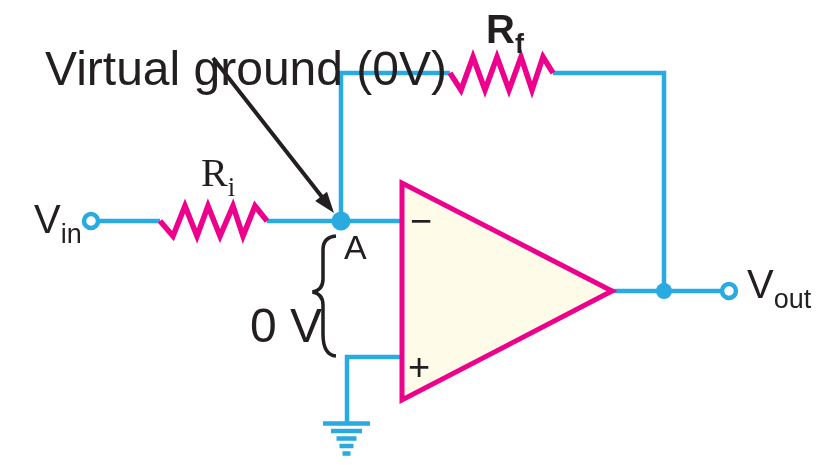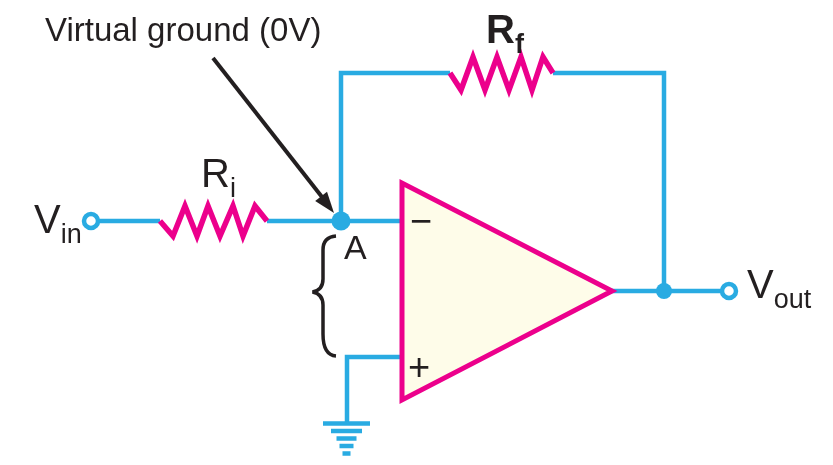--- a/index.html
+++ b/index.html
@@ -12,21 +12,21 @@
     font-family: "Liberation Sans", sans-serif;
   }
   #artwork { position: absolute; left: 0; top: 0; }
   .lbl {
     position: absolute;
     color: #231F20;
     white-space: nowrap;
     line-height: 1;
   }
   .f40 { font-size: 40px; }
-  .f36 { font-size: 33px; }
+  .f36 { font-size: 48px; margin-top: 32px; }
   .f34 { font-size: 34px; }
   .sub {
     font-size: 27px;
     position: relative;
     top: 10px;
   }
   .wire  { stroke: #29ABE2; stroke-width: 4.5; fill: none; }
   .res   { stroke: #EC008C; stroke-width: 5.5; fill: none; stroke-linejoin: miter; }
   .tri   { fill: #FEFCE9; stroke: #EC008C; stroke-width: 5; stroke-linejoin: miter; }
   .dot   { fill: #29ABE2; }
@@ -69,22 +69,23 @@
     <line class="ink" x1="213" y1="58" x2="322" y2="197" stroke-width="4"></line>
     <polygon fill="#231F20" points="334,213 315.2,201 327,191.8"></polygon>
 
     <path class="ink" stroke-width="3.5" d="M336 236 Q323 237 323 250 L323 279 Q323 290 312.5 292 Q323 294 323 305 L323 334 Q323 355 336 356"></path>
   </svg>
 
   <div class="lbl f36" style="left:45px; top:13px;">Virtual ground (0V)</div>
 
   <div class="lbl f40" style="left:486px; top:9px;font-weight:bold;"><span>R</span><span class="sub">f</span></div>
 
-  <div class="lbl f40" style="left:201px; top:153px;"><span>R</span><span class="sub">i</span></div>
+  <div class="lbl f40" style="left:201px; top:153px;font-family:Liberation Serif, serif;"><span>R</span><span class="sub">i</span></div>
 
   <div class="lbl f40" style="left:747px; top:264px;"><span>V</span><span class="sub">out</span></div>
 
   <div class="lbl f40" style="left:34px; top:199px;"><span>V</span><span class="sub">in</span></div>
 
   <div class="lbl f34" style="left:344px; top:230px;">A</div>
 
+  <div class="lbl f36" style="left:250px; top:270px;">0 V</div>
 
 </div>
 
 </body></html>

